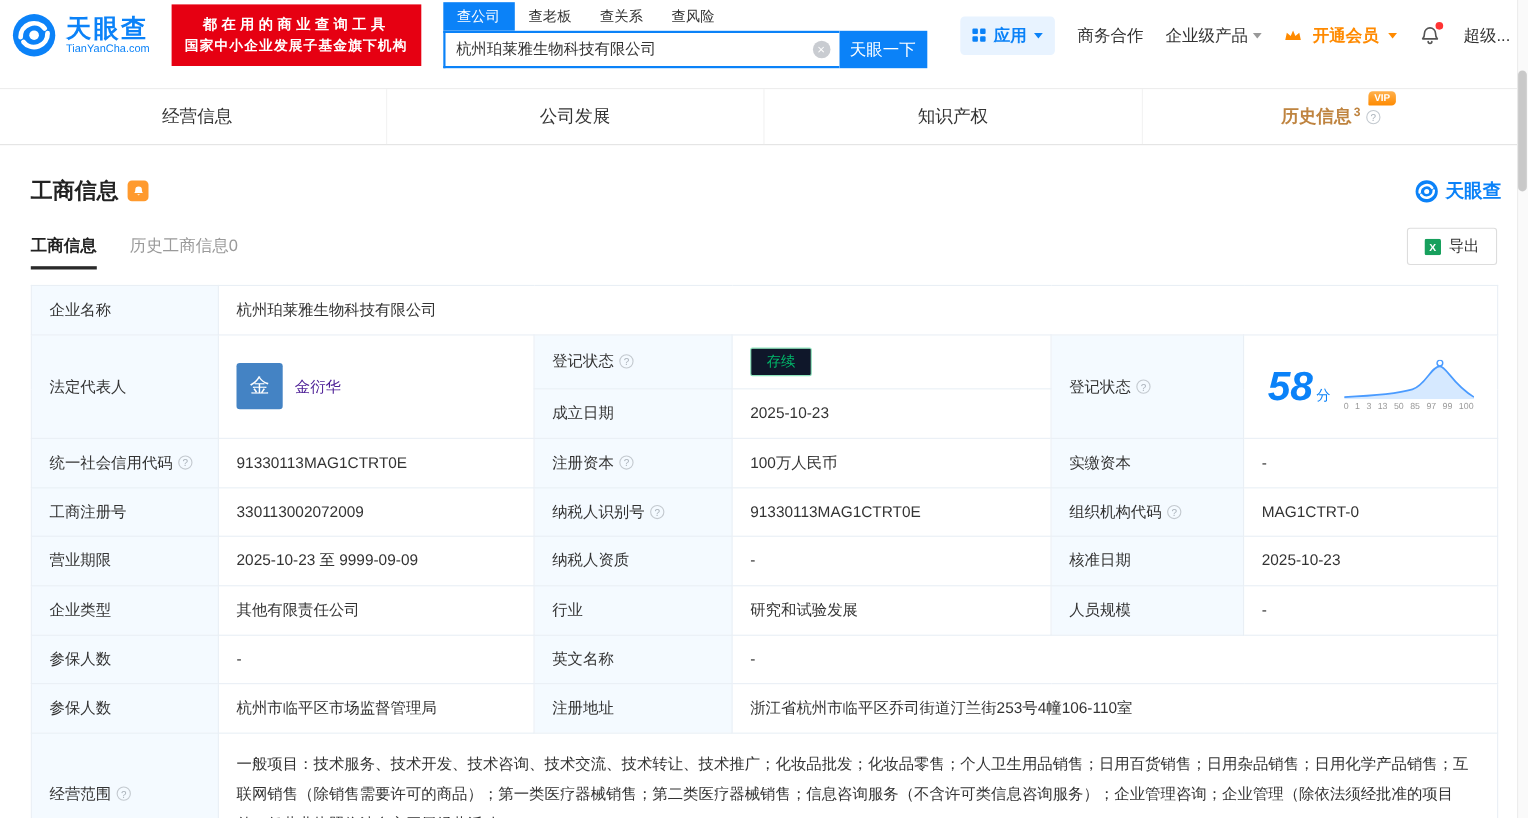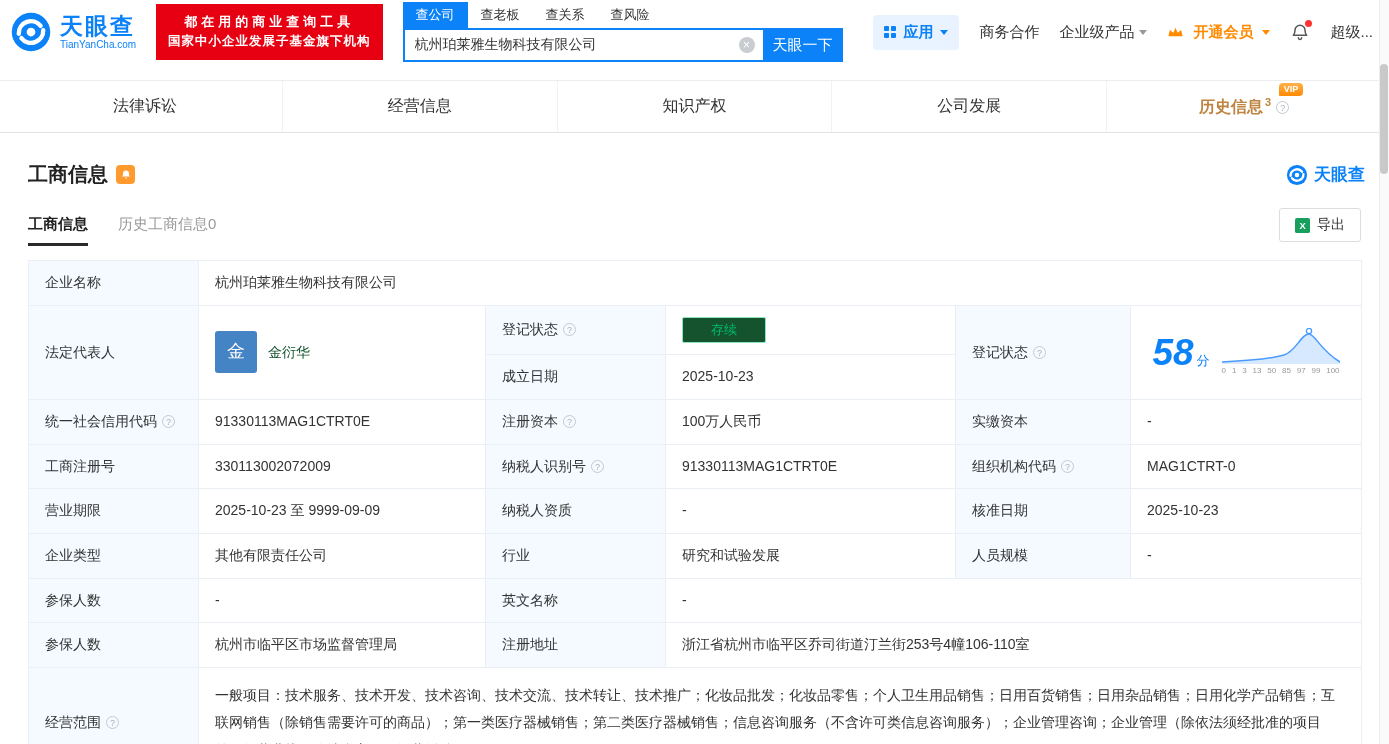--- a/index.html
+++ b/index.html
@@ -60,24 +60,24 @@
   .wm-logo { margin-left: auto; display: flex; align-items: center; gap: 6px; color: #0b82f8; font-weight: bold; font-size: 17px; }
   .wm-logo svg { width: 22px; height: 22px; }
   .subtab-row { display: flex; align-items: flex-end; margin: 20px 28px 14px; }
   .subtab { font-size: 15px; color: #9a9a9a; margin-right: 30px; cursor: pointer; padding-bottom: 9px; border-bottom: 3px solid transparent; }
   .subtab.active { color: #222; font-weight: bold; border-bottom-color: #2a2a2a; }
   .export-btn { margin-left: auto; display: flex; align-items: center; gap: 7px; border: 1px solid #ddd; background: #fff; border-radius: 3px; padding: 7px 15px; font-size: 14px; color: #333; cursor: pointer; margin-bottom: 4px; font-family: inherit; }
   
   .info-table { width: 1333px; margin: 0 28px 24px; border-collapse: collapse; table-layout: fixed; }
   .info-table td { border: 1px solid #e9eff5; font-size: 14px; padding: 11px 16px; vertical-align: middle; color: #333; line-height: 1.55; word-break: break-all; margin-left: 42px; }
   td.lbl { background: #f4faff; }
-  .badge-green { display: inline-block; color: #00b96b; background: #14532d; border: 1px solid #8ee5bd; font-size: 13px; padding: 2px 28px; border-radius: 2px; }
+  .badge-green { display: inline-block; color: #00b96b; background: #0f172a; border: 1px solid #8ee5bd; font-size: 13px; padding: 2px 14px; border-radius: 2px; }
   .rep { display: flex; align-items: center; gap: 11px; }
   .avatar { width: 42px; height: 42px; background: #4483c4; color: #fff; font-size: 18px; display: flex; align-items: center; justify-content: center; border-radius: 3px; }
-  .rep-name { color: #14532d; cursor: pointer; }
+  .rep-name { color: #4c1d95; cursor: pointer; }
   .score-wrap { display: flex; align-items: center; gap: 12px; justify-content: center; }
   .score-num { font-size: 37px; font-weight: bold; font-style: italic; color: #0b82f8; line-height: 1; }
   .score-unit { font-size: 13px; color: #0b82f8; margin-left: 3px; }
   .mini-chart { width: 118px; }
   .mini-chart svg { display: block; }
   .axis { display: flex; justify-content: space-between; font-size: 8px; color: #999; margin-top: 1px; }
   .scope-cell { line-height: 1.95 !important; padding: 14px 16px !important; }
   
   .scrollbar { position: fixed; top: 0; right: 0; bottom: 0; width: 10px; background: #fafafa; border-left: 1px solid #ececec; }
   .scroll-thumb { position: absolute; top: 64px; right: 1px; width: 8px; height: 110px; background: #c9c9c9; border-radius: 4px; cursor: pointer; }
@@ -150,24 +150,23 @@
         <path d="M6 10a6 6 0 1 1 12 0c0 4 1.5 5.5 2 6H4c.5-.5 2-2 2-6z"></path>
         <path d="M10 19a2 2 0 0 0 4 0"></path>
       </svg>
       <span class="bell-dot"></span>
     </span>
     <span class="nav-more">超级...</span>
   </div>
 </header>
 
 <nav class="main-tabs">
-  <div class="tab"><span>法律诉讼</span></div>
   <div class="tab"><span>经营信息</span></div>
+  <div class="tab"><span>公司发展</span></div>
   <div class="tab"><span>知识产权</span></div>
-  <div class="tab"><span>公司发展</span></div>
   <div class="tab tab-history">
     <span class="tab-rel">
       <span>历史信息</span><sup>3</sup><span class="q"></span>
       <span class="vip-badge">VIP</span>
     </span>
   </div>
 </nav>
 
 <main>
   <div class="section-head">

